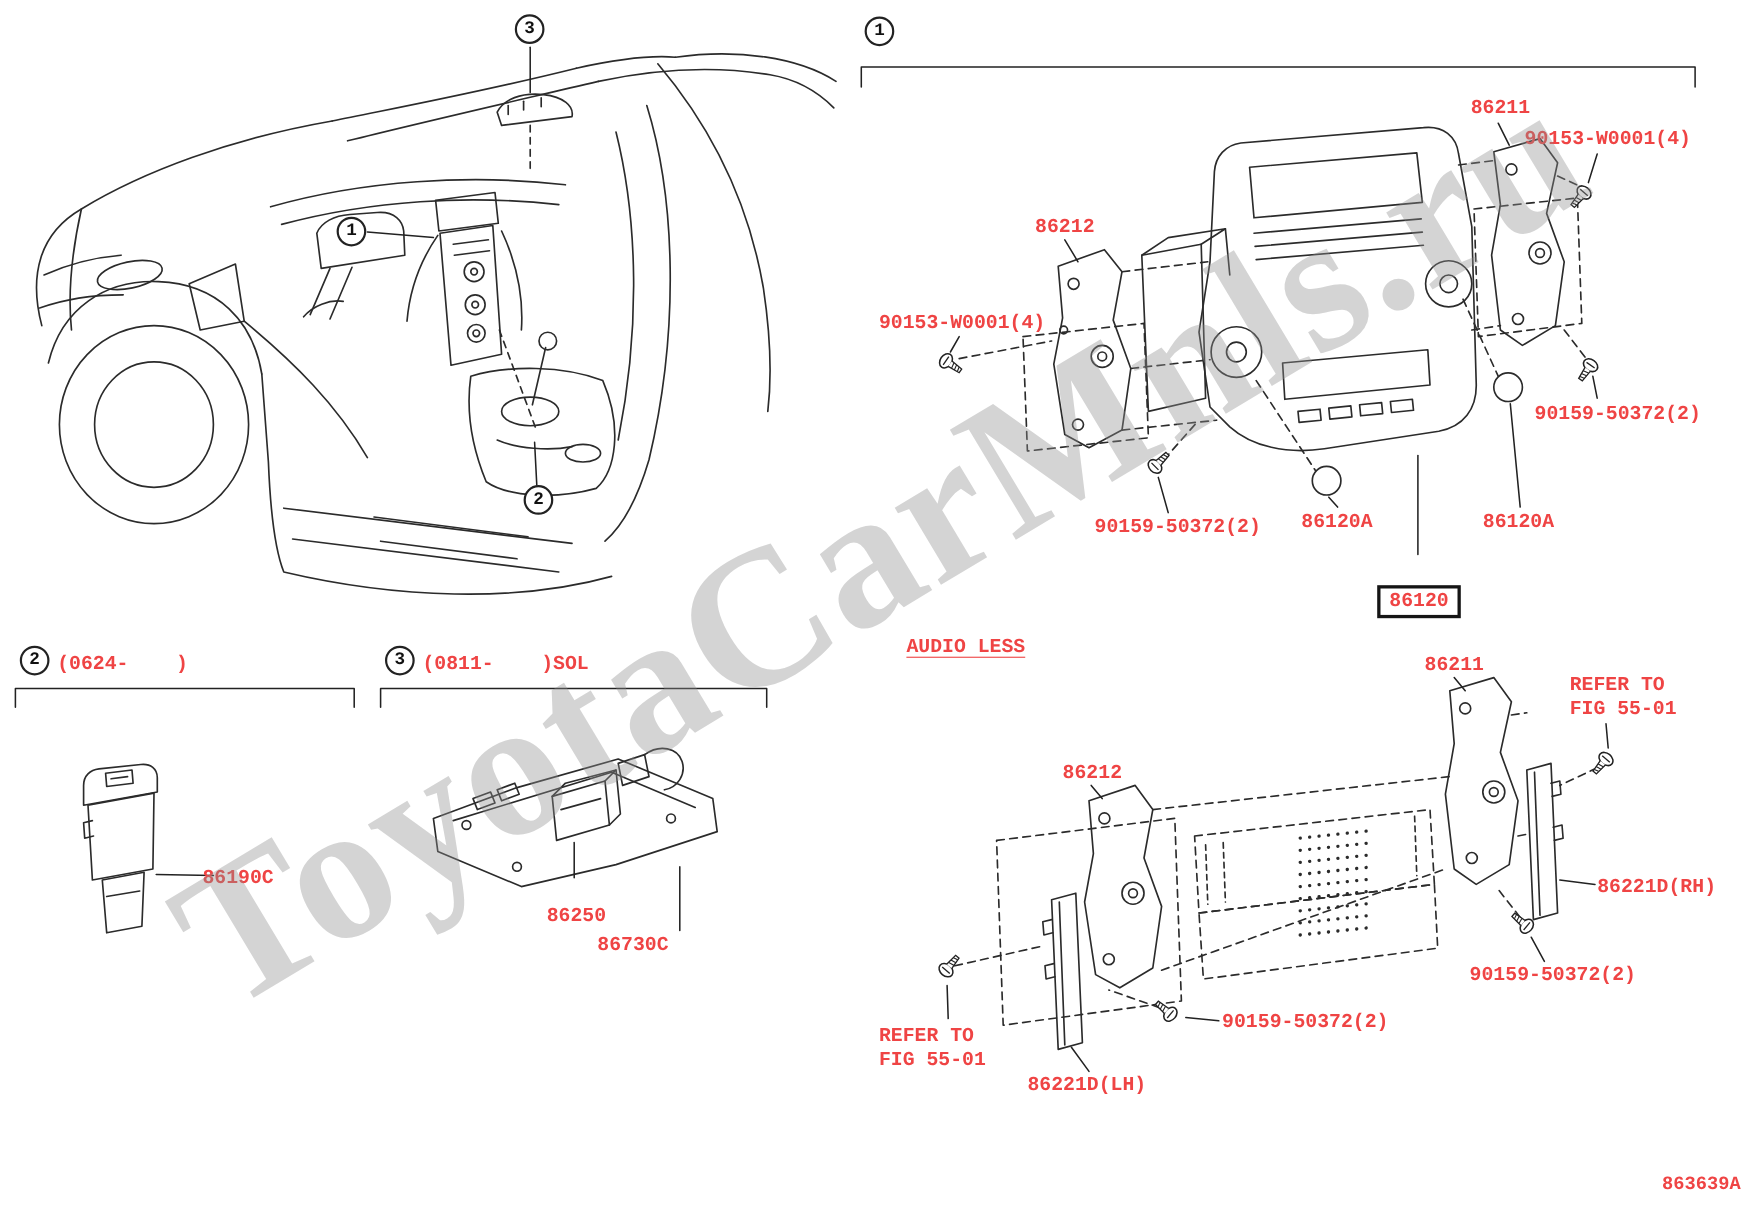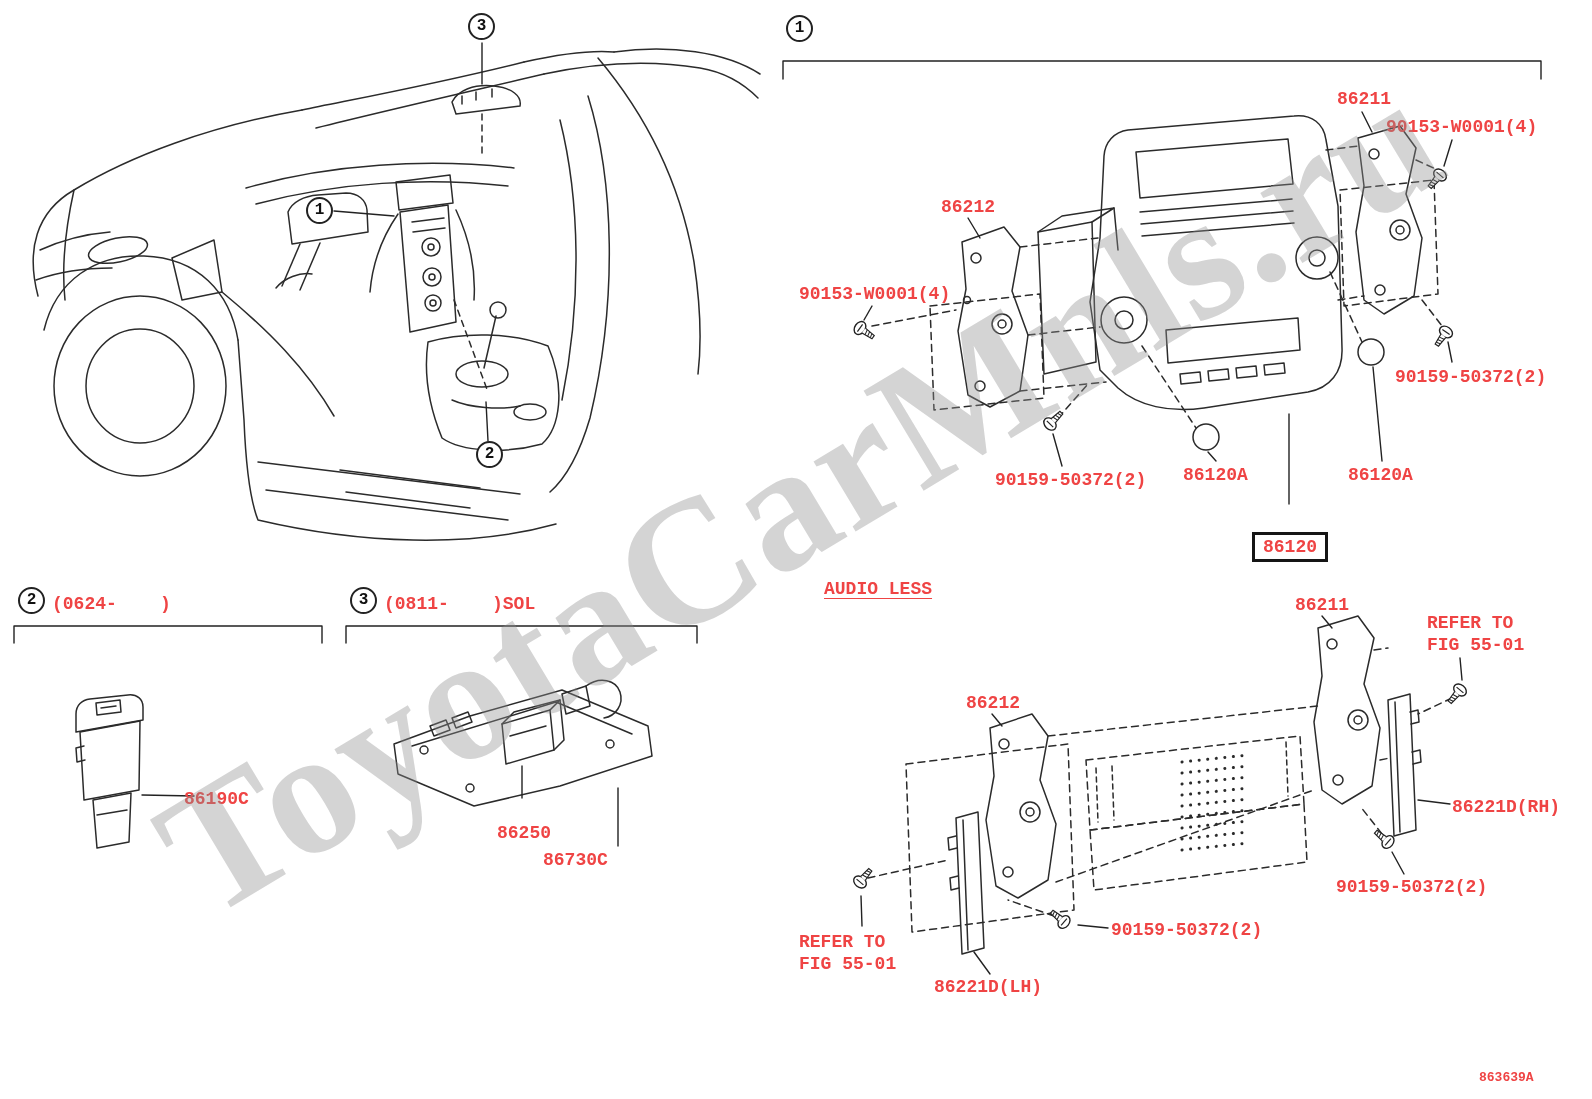--- a/index.html
+++ b/index.html
@@ -11,21 +11,21 @@
     overflow:hidden;
   }
   svg.art{position:absolute;left:0;top:0;z-index:1;}
   .lbl{
     position:absolute;
     font:bold 18px/22px "Liberation Mono", monospace;
     color:#ef4444;
     white-space:pre;
     z-index:10;
   }
-  .lbl.small{font-size:13px;line-height:20px;}
+  .lbl.small{font-size:17px;line-height:20px;margin-left:32px;}
   .boxed{border:3px solid #151515;padding:1px 8px;}
   .underlined{text-decoration:underline;text-underline-offset:4px;}
   .callout{
     position:absolute;
     width:27px;height:27px;
     box-sizing:border-box;
     border:2.5px solid #222;
     border-radius:50%;
     background:#fff;
     text-align:center;

